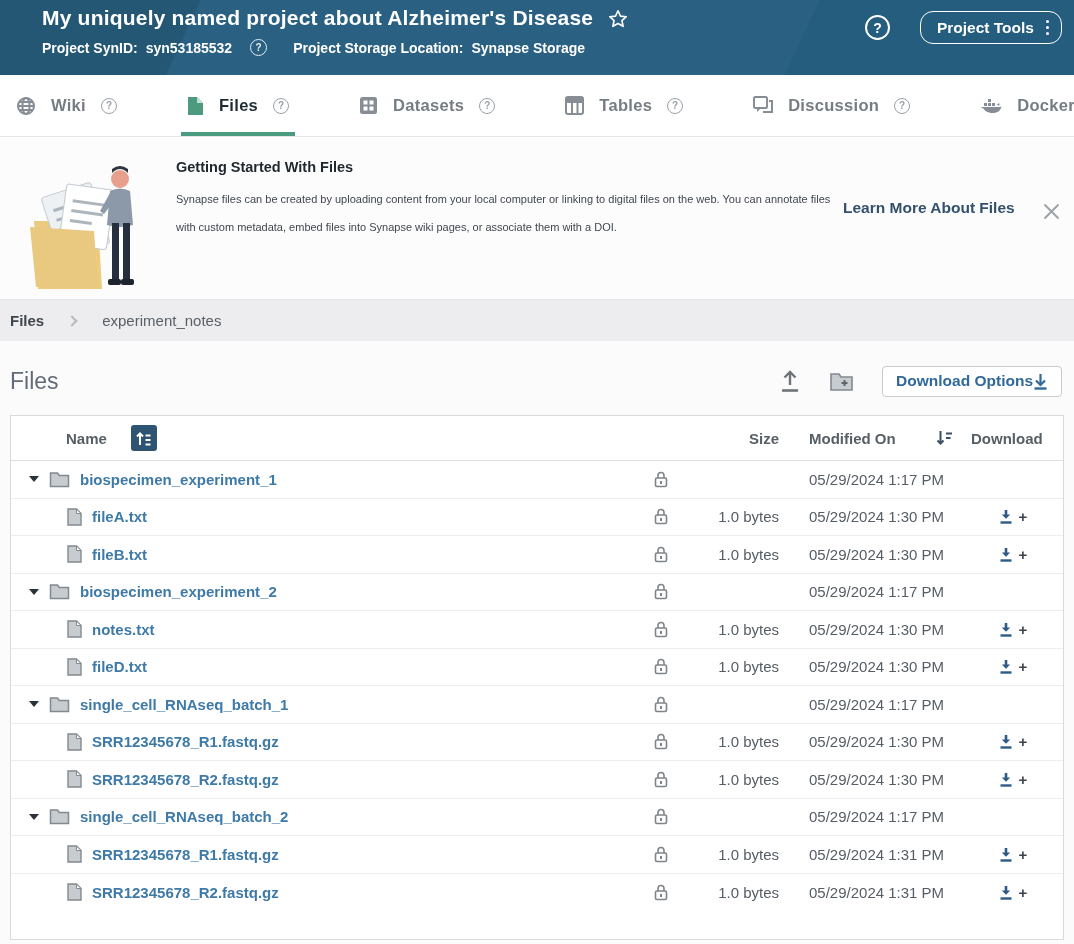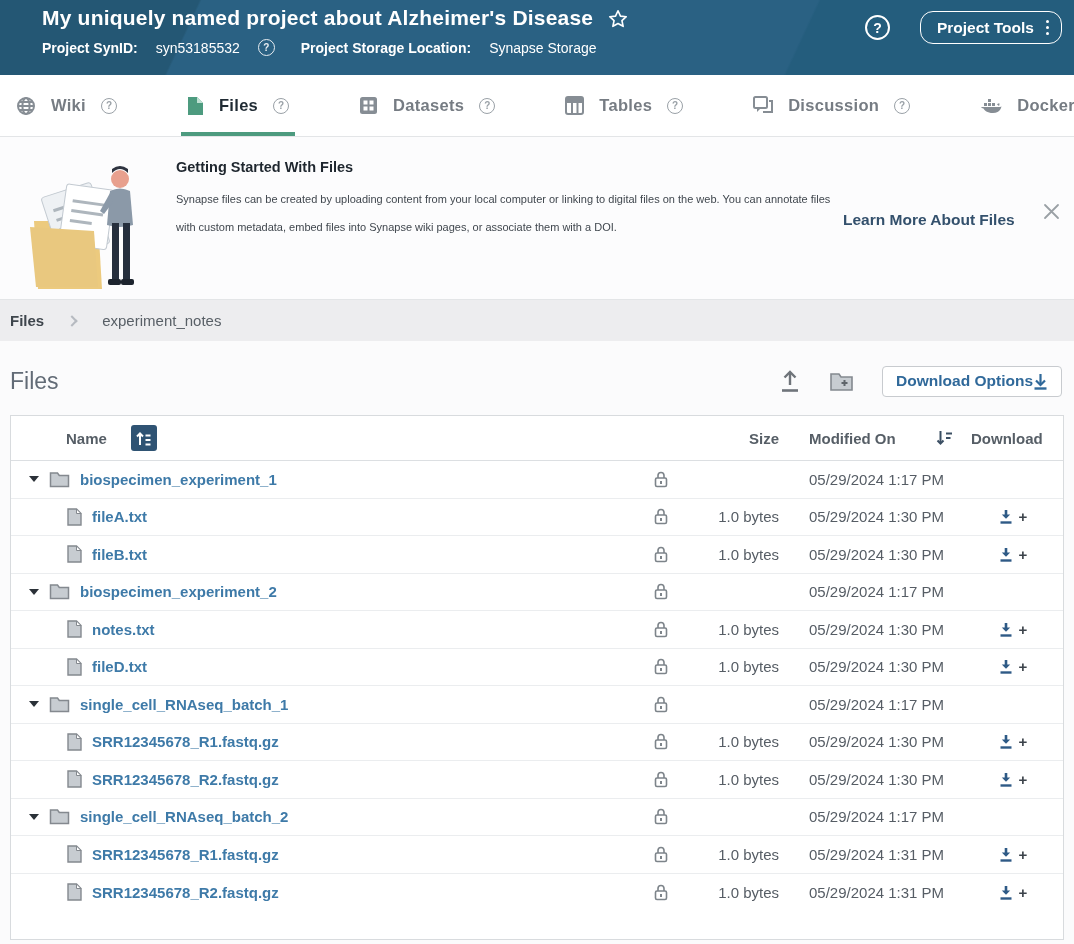--- a/index.html
+++ b/index.html
@@ -11,21 +11,21 @@
   .hdr::before { content:""; position:absolute; inset:0;
     background:linear-gradient(115deg, #245672 0 18%, transparent 18.2%),
                linear-gradient(295deg, #245d7d 0 26%, transparent 26.2%);
     opacity:.85; pointer-events:none; }
   .hdr-inner { position:relative; z-index:2; padding:6px 12px 0 10px; }
   .hdr-title-row { display:flex; align-items:center; gap:14px; }
   .hdr-title { font-size:21px; font-weight:bold; letter-spacing:.2px; }
   .star { display:inline-flex; margin-top:2px; }
   .hdr-meta { display:flex; align-items:center; margin-top:9px; font-size:14px; }
   .hdr-meta b { font-weight:bold; }
-  .hdr-meta .val { margin-left:18px; font-weight:normal; }
+  .hdr-meta .val { margin-left:8px; font-weight:bold; }
   .qmark { display:inline-flex; align-items:center; justify-content:center;
     width:16px; height:16px; border:1.5px solid #9aa1a7; border-radius:50%;
     color:#9aa1a7; font-size:10px; font-weight:bold; flex:0 0 auto; }
   .qmark.light { border-color:#e8eef2; color:#e8eef2; width:17px; height:17px; }
   .hdr-meta .qmark { margin:0 26px 0 18px; }
   .hdr-right { position:absolute; top:11px; right:12px; z-index:3;
     display:flex; align-items:center; gap:30px; }
   .help-bubble { width:25px; height:25px; border:2px solid #fff; border-radius:50%;
     display:flex; align-items:center; justify-content:center; font-size:14px;
     font-weight:bold; color:#fff; cursor:pointer; }
@@ -46,21 +46,21 @@
     height:4px; background:#4d9b7f; }
   .tab .ticon { display:inline-flex; }
 
   
   .banner { display:flex; align-items:flex-start; background:#fcfcfd;
     border-bottom:1px solid #e3e5e7; height:163px; padding:22px 14px 0 28px; }
   .illus { width:118px; height:128px; flex:0 0 auto; margin-top:2px; }
   .banner-text { margin-left:30px; width:655px; }
   .banner-title { font-size:14.5px; font-weight:bold; color:#1e262e; margin-bottom:10px; }
   .banner-body { font-size:11px; line-height:28px; color:#40474e; }
-  .banner-link { margin-left:12px; margin-top:52px; font-size:15.5px; font-weight:bold;
+  .banner-link { margin-left:12px; margin-top:40px; font-size:15.5px; font-weight:bold;
     color:#33506c; white-space:nowrap; cursor:pointer; }
   .banner-close { margin-left:auto; margin-top:44px; cursor:pointer; display:flex; }
 
   
   .crumbs { display:flex; align-items:center; height:41px; background:#ededef;
     padding-left:10px; font-size:15px; }
   .crumb-cur { font-weight:bold; color:#3f464d; }
   .chev { width:8px; height:8px; border-right:2px solid #b6bac0; border-top:2px solid #b6bac0;
     transform:rotate(45deg); margin:0 26px 0 24px; }
   .crumb-item { color:#585f66; }

